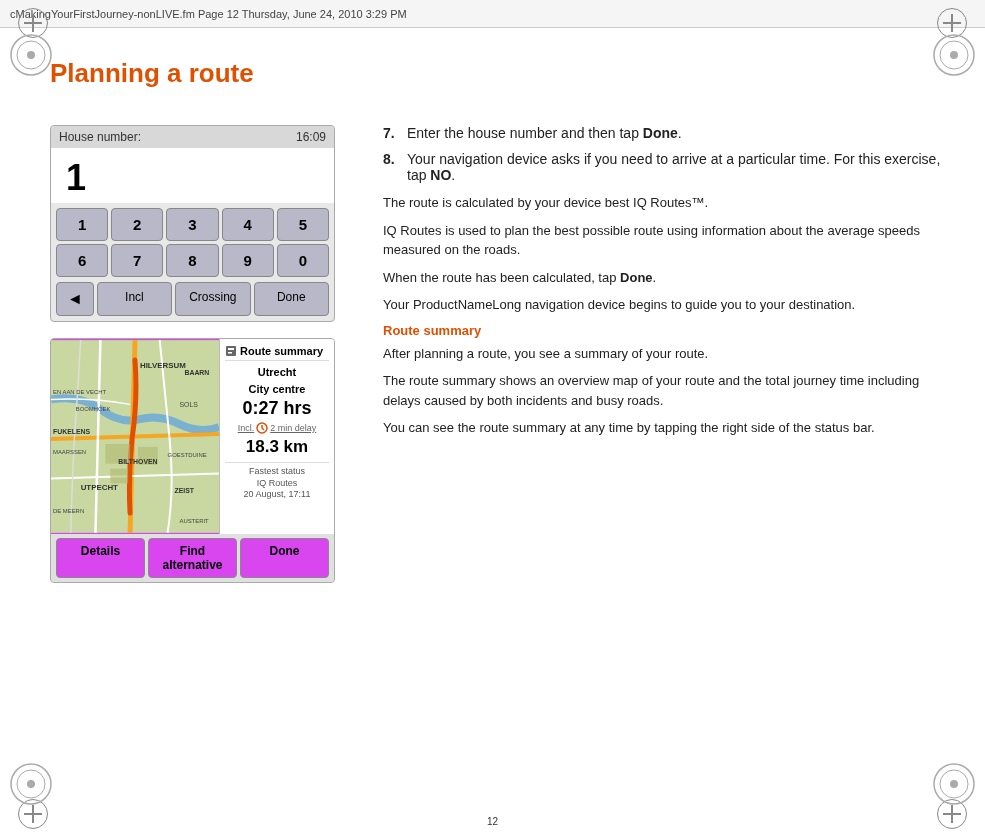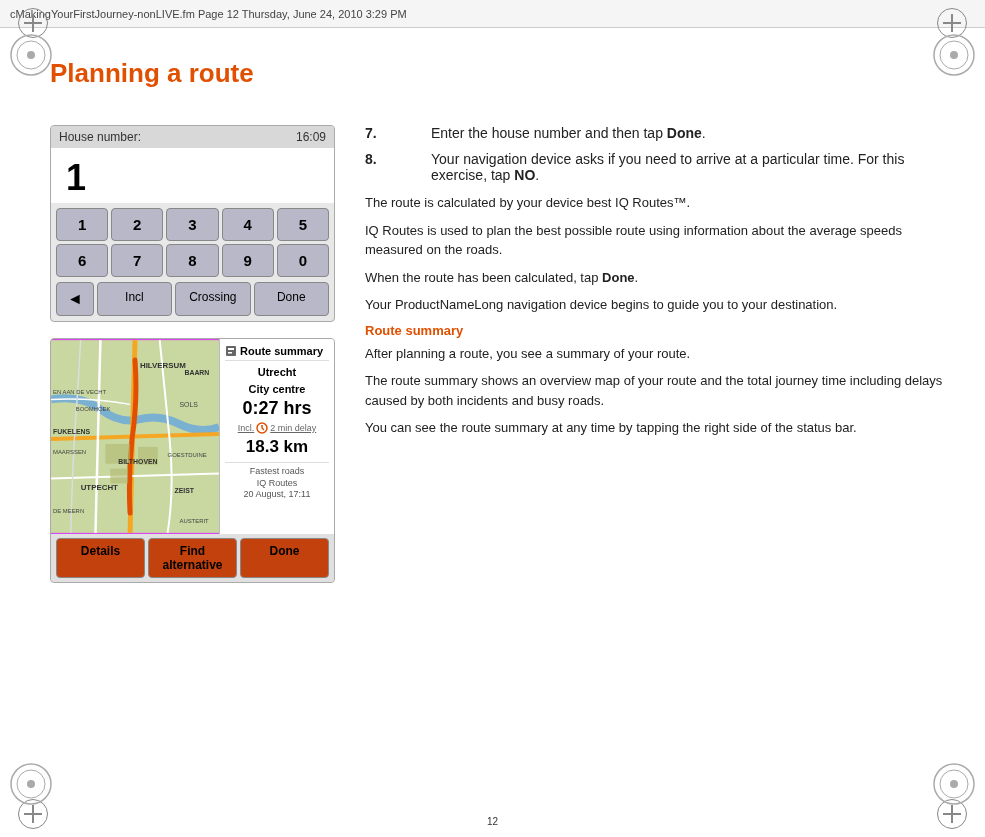--- a/index.html
+++ b/index.html
@@ -41,21 +41,21 @@
       font-size: 26px;
       font-weight: bold;
       color: #e05000;
       margin-bottom: 36px;
       margin-top: 10px;
     }
 
     
     .two-col {
       display: flex;
-      gap: 20px;
+      gap: 38px;
       align-items: flex-start;
     }
 
     .left-col {
       flex: 0 0 285px;
       display: flex;
       flex-direction: column;
       gap: 16px;
     }
 
@@ -231,39 +231,38 @@
 
     .map-bottom {
       display: grid;
       grid-template-columns: 1fr 1fr 1fr;
       gap: 3px;
       padding: 4px 5px;
       background: #e0e0e0;
     }
 
     .map-btn {
-      background: #c2410c;
+      background: #d946ef;
       border: 1px solid #888;
       border-radius: 4px;
       padding: 5px 0;
       text-align: center;
       font-size: 12px;
       font-weight: bold;
       color: #000;
       cursor: pointer;
     }
 
     .step-num {
       font-weight: bold;
       min-width: 18px;
     }
 
     .step-text {
       flex: 1;
-      margin-left: 42px;
     }
 
     .step-text b {
       font-weight: bold;
     }
 
     .section-heading {
       font-size: 13px;
       font-weight: bold;
       color: #e05000;
@@ -459,21 +458,21 @@
               <span>Incl.</span>
               <svg width="12" height="12" viewBox="0 0 12 12">
                 <circle cx="6" cy="6" r="5" fill="none" stroke="#e05000" stroke-width="1.5"></circle>
                 <line x1="6" y1="3" x2="6" y2="6" stroke="#e05000" stroke-width="1.5"></line>
                 <line x1="6" y1="6" x2="8" y2="8" stroke="#e05000" stroke-width="1.5"></line>
               </svg>
               <span>2 min delay</span>
             </div>
             <div class="panel-distance">18.3 km</div>
             <div class="panel-fastest">
-              <div>Fastest roads</div>
+              <div>Fastest status</div>
               <div>IQ Routes</div>
               <div>20 August, 17:11</div>
             </div>
           </div>
         </div>
 
         <div class="map-bottom">
           <div class="map-btn">Details</div>
           <div class="map-btn">Find alternative</div>
           <div class="map-btn">Done</div>

